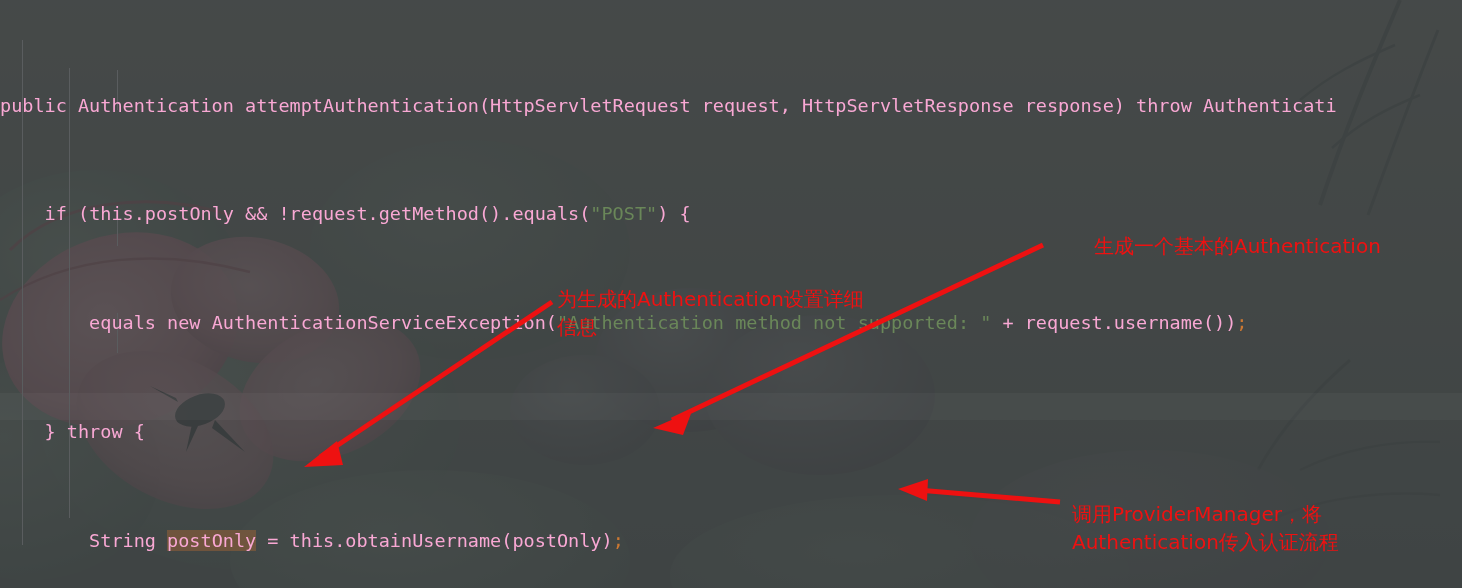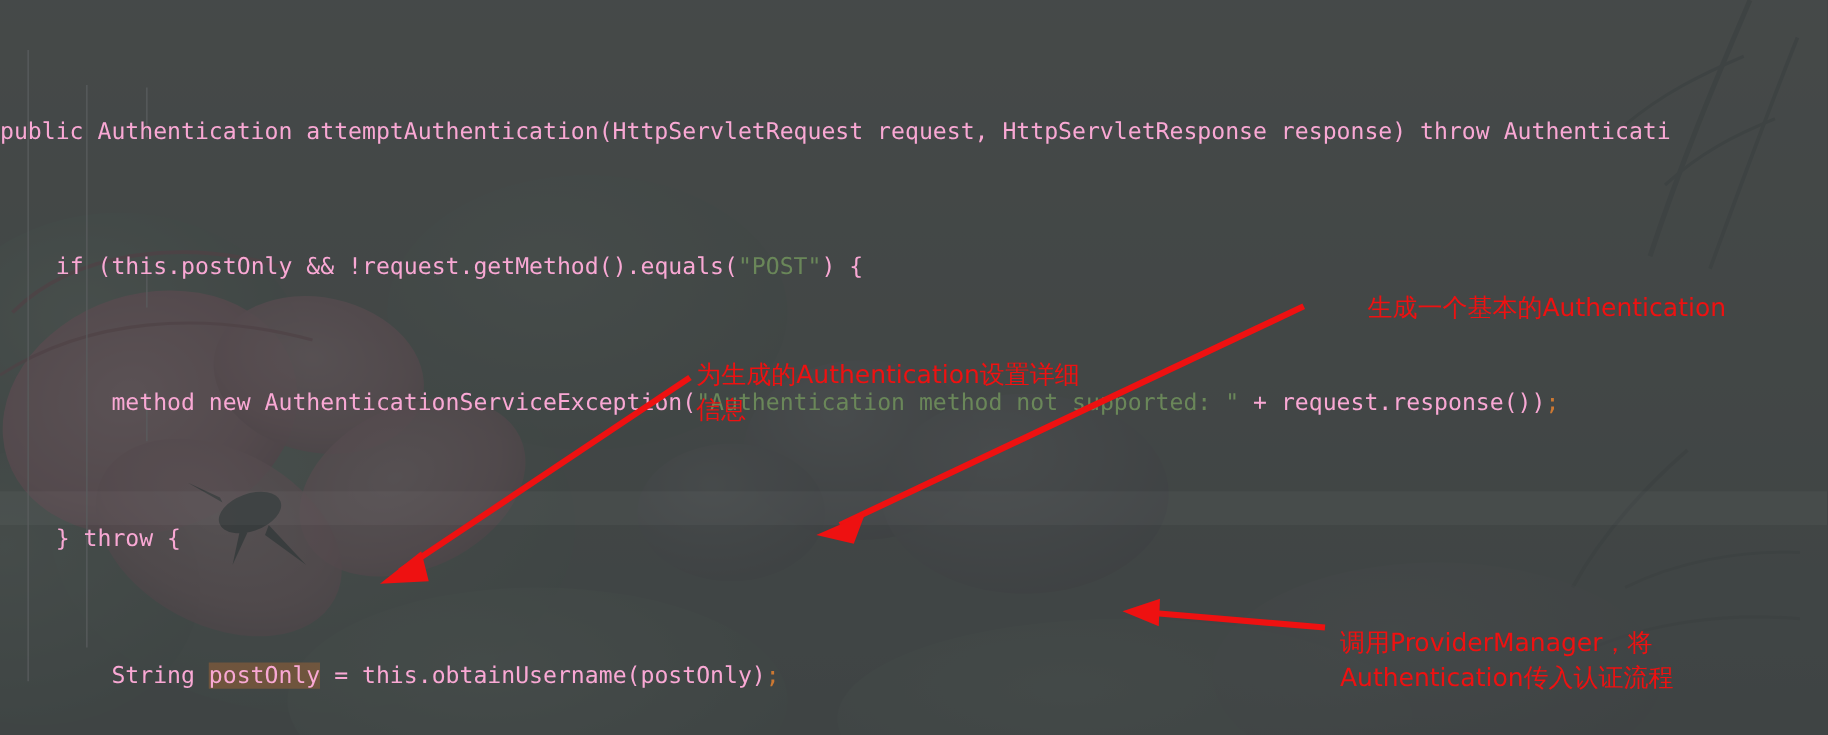--- a/index.html
+++ b/index.html
@@ -193,21 +193,21 @@
     <div class="guide" style="left:117px; top:206px; height:40px;"></div>
     <div class="guide" style="left:117px; top:313px; height:40px;"></div>
   </div>
 
   <div class="code-area">
 
     <div class="line"><span class="kw">public</span><span class="txt"> Authentication attemptAuthentication(HttpServletRequest request, HttpServletResponse response) </span><span class="kw">throw</span><span class="txt"> Authenticati</span></div>
 
     <div class="line"><span class="txt">    </span><span class="kw">if</span><span class="txt"> (</span><span class="kw">this</span><span class="txt">.postOnly &amp;&amp; !request.getMethod().equals(</span><span class="str">"POST"</span><span class="txt">) {</span></div>
 
-    <div class="line"><span class="txt">        </span><span class="kw">method</span><span class="txt"> </span><span class="kw">new</span><span class="txt"> AuthenticationServiceException(</span><span class="str">"Authentication method not supported: "</span><span class="txt"> + request.response())</span><span class="sem">;</span></div>
+    <div class="line"><span class="txt">        </span><span class="kw">equals</span><span class="txt"> </span><span class="kw">new</span><span class="txt"> AuthenticationServiceException(</span><span class="str">"Authentication method not supported: "</span><span class="txt"> + request.username())</span><span class="sem">;</span></div>
 
     <div class="line"><span class="txt">    </span><span class="txt">} </span><span class="kw">throw</span><span class="txt"> {</span></div>
 
     <div class="line"><span class="txt">        </span><span class="txt">String </span><span class="txt hl-w">postOnly</span><span class="txt"> = </span><span class="kw">this</span><span class="txt">.obtainUsername(postOnly)</span><span class="sem">;</span></div>
 
     
 
     
 
     

